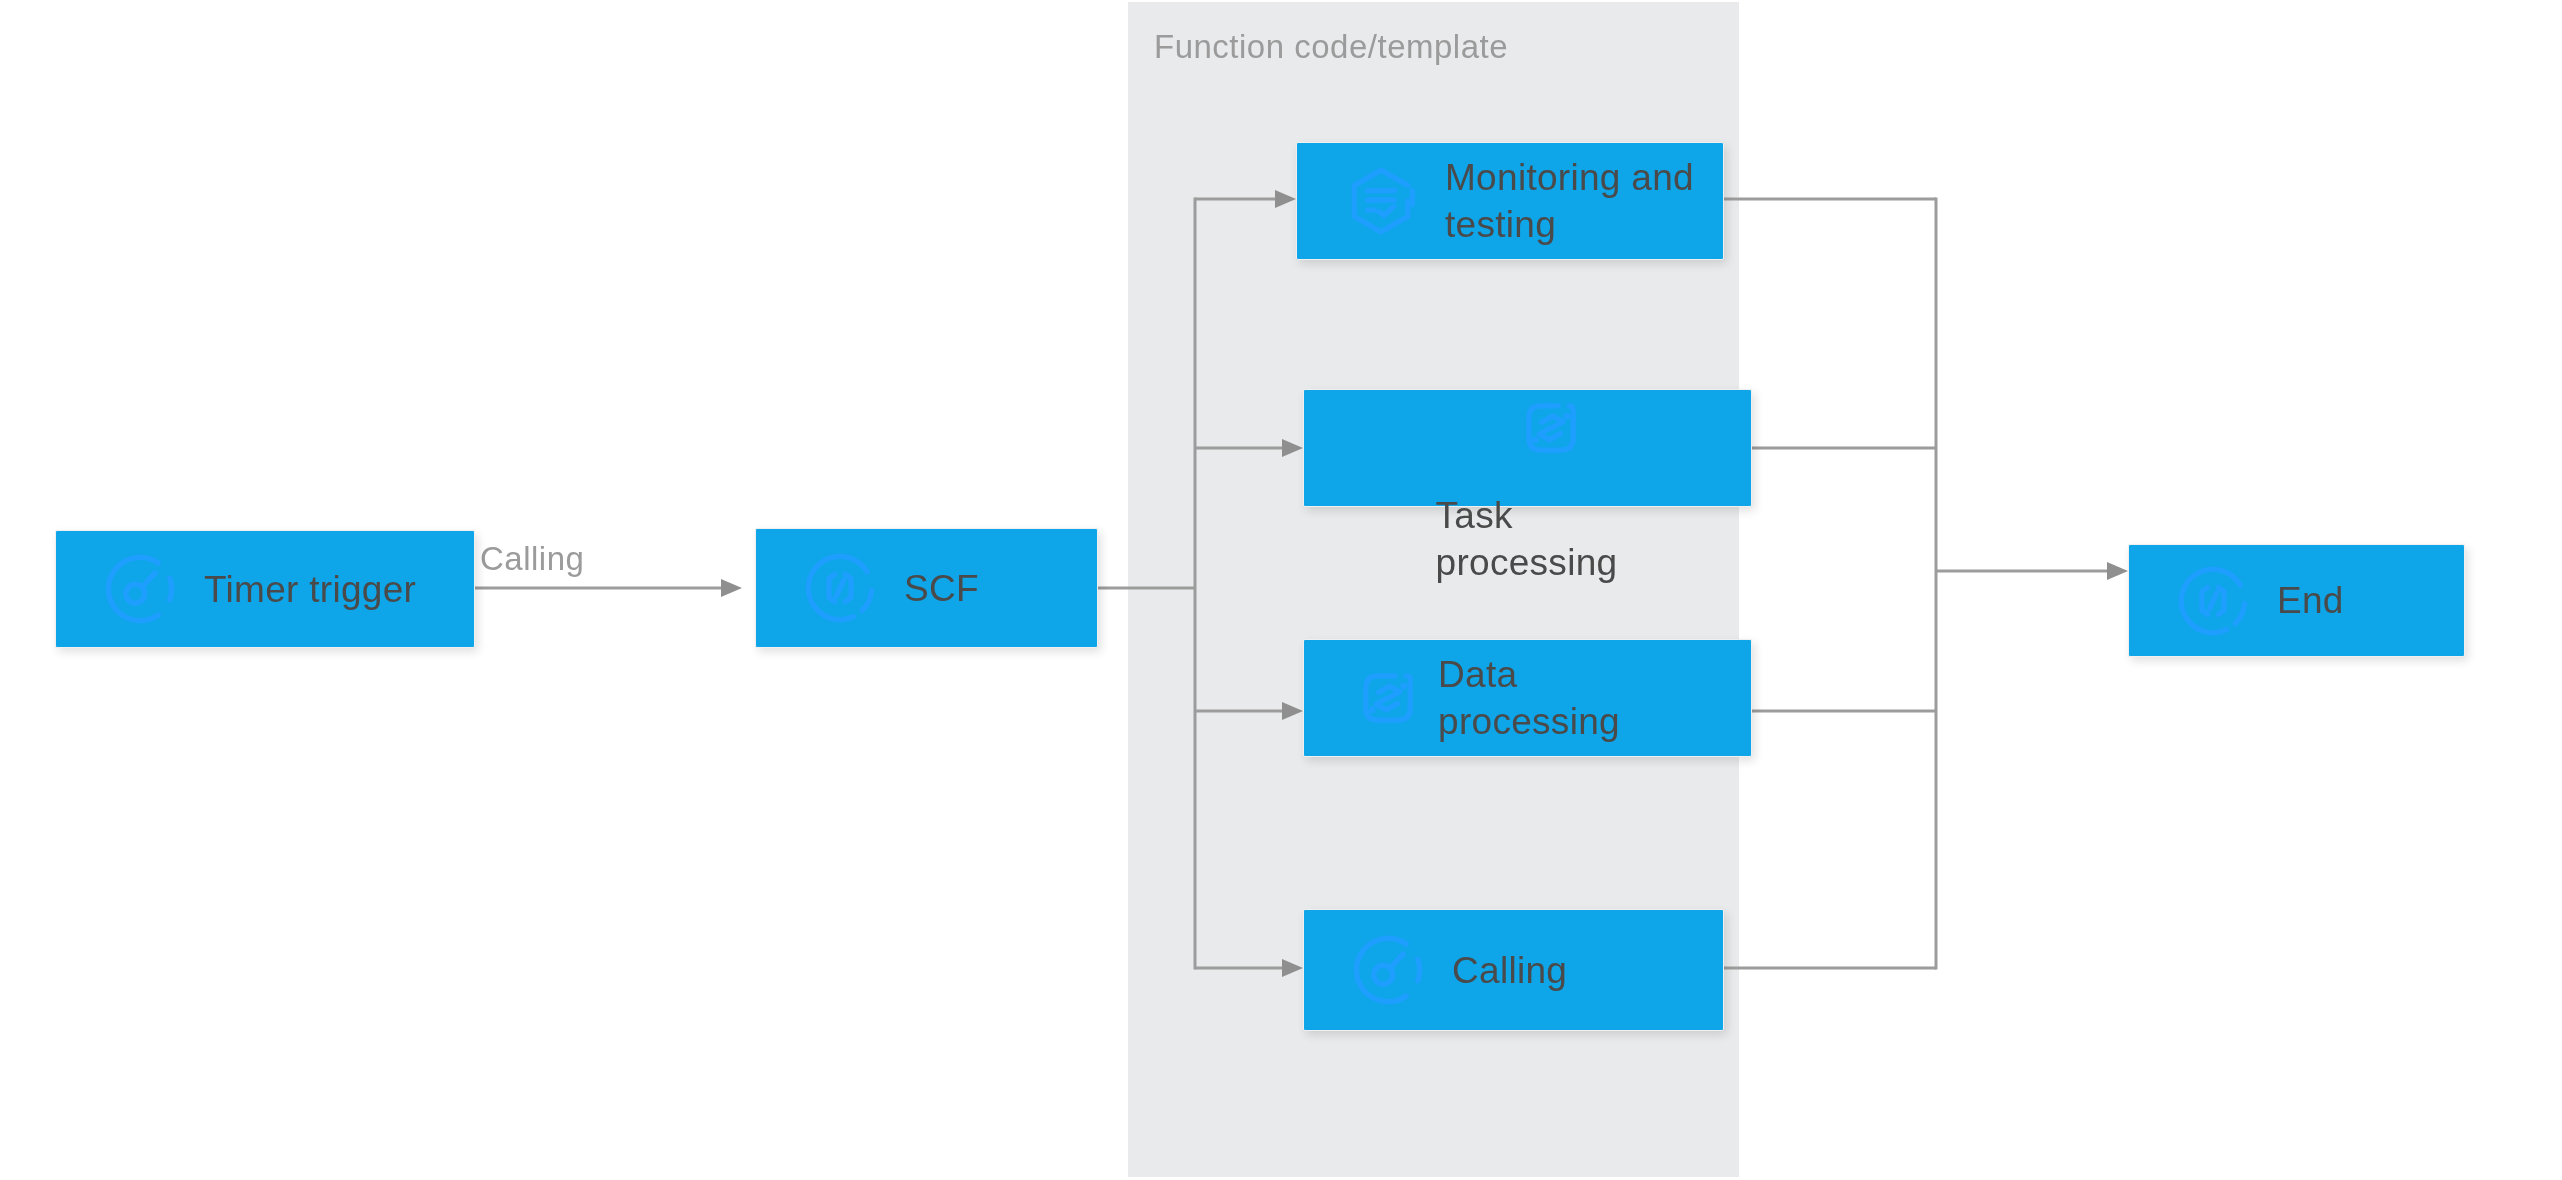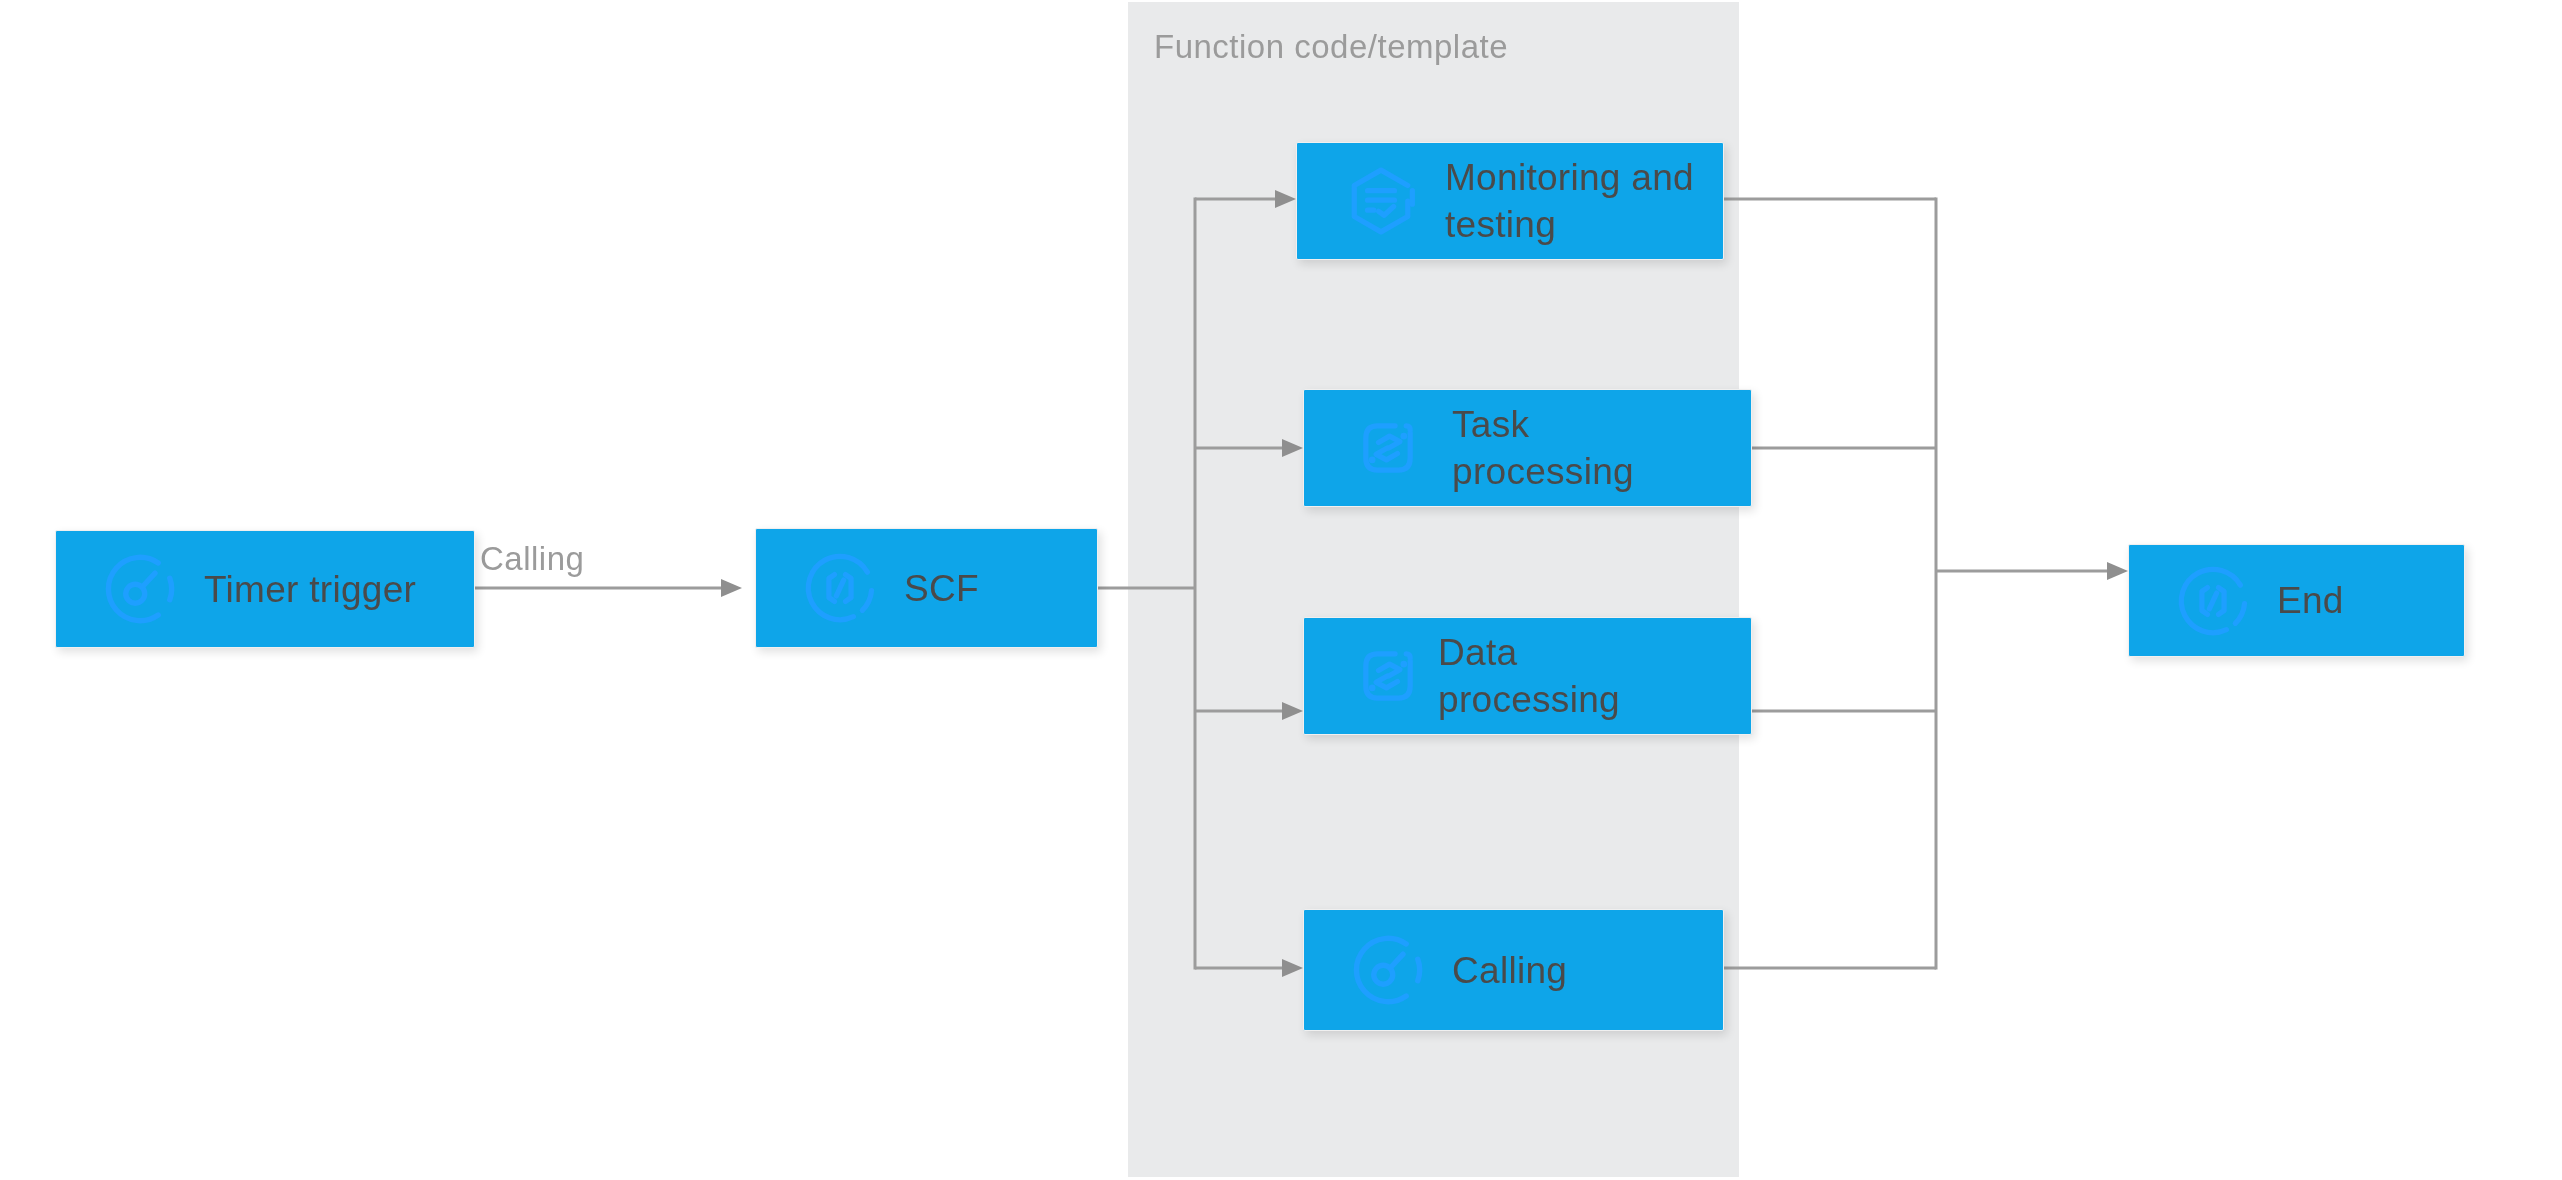--- a/index.html
+++ b/index.html
@@ -39,22 +39,22 @@
     box-shadow:3px 4px 10px rgba(0,0,0,0.12);
     padding-left:46px;gap:26px;
   }
   .node .icon{width:76px;height:76px;flex:0 0 76px;color:var(--accent);}
   .node .label{
     font-size:37px;line-height:47px;color:var(--node-text);letter-spacing:.3px;
   }
   .node-timer      {left:55px;  top:530px; width:420px; height:118px;}
   .node-scf        {left:755px; top:528px; width:343px; height:120px;}
   .node-monitoring {left:1296px;top:142px; width:428px; height:118px;}
-  .node-task       {left:1303px;top:389px; width:449px; height:118px;}
-  .node-data       {left:1303px;top:617px; width:449px; height:118px;gap:12px;}
+  .node-task       {left:1303px;top:389px; width:449px; height:118px;flex-direction:column;}
+  .node-data       {left:1303px;top:639px; width:449px; height:118px;gap:12px;}
   .node-others     {left:1303px;top:909px; width:421px; height:122px;}
   .node-end        {left:2128px;top:544px; width:337px; height:113px;}
   .node-monitoring .label{max-width:250px;}
   .node-task .label,.node-data .label{max-width:230px;}
   .defs-hidden{position:absolute;width:0;height:0;overflow:hidden;}
 </style>
 </head>
 <body>
 
 <svg class="defs-hidden" aria-hidden="true">

